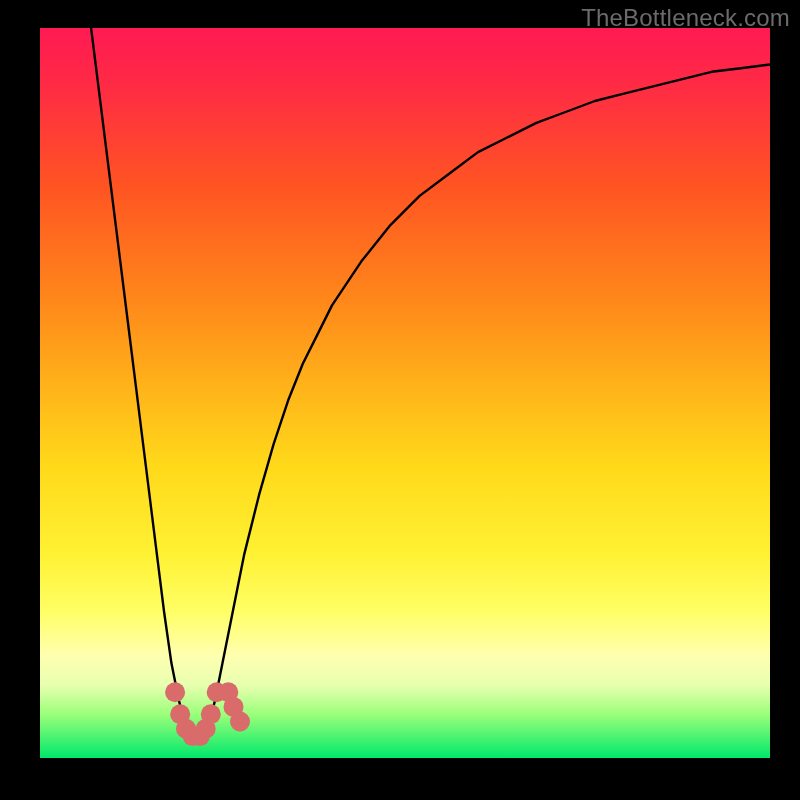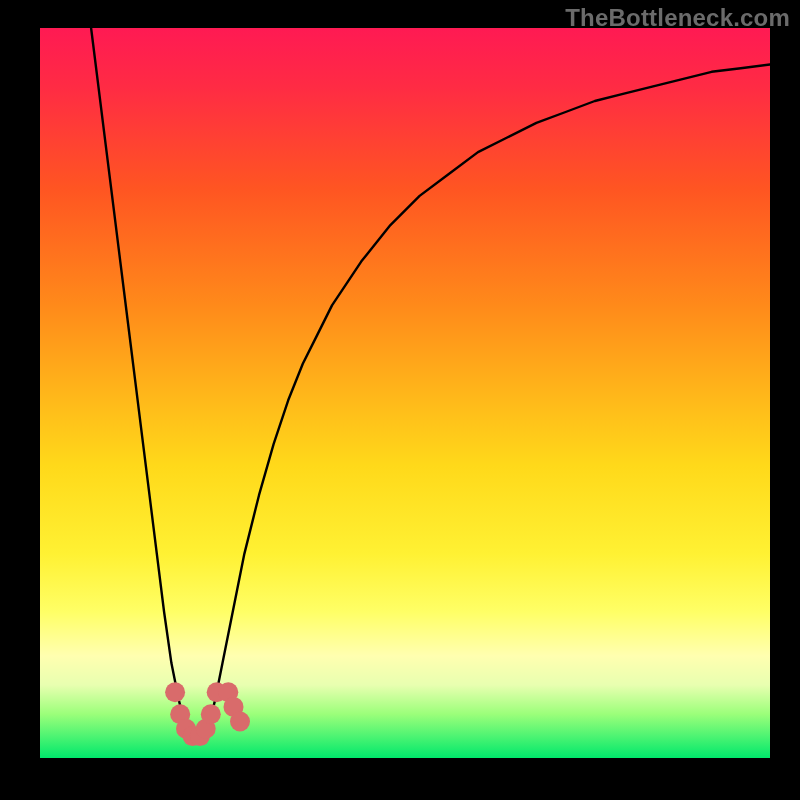--- a/index.html
+++ b/index.html
@@ -39,21 +39,21 @@
       #9bff7a 94%,
       #00e86b 100%);
   }
   .watermark {
     position: absolute;
     top: 4px;
     right: 10px;
     color: #6b6b6b;
     font-size: 24px;
     letter-spacing: 0.2px;
-    font-weight: 700;
+    font-weight: 400;
   }
   svg {
     position: absolute;
     left: 0;
     top: 0;
   }
 </style>
 </head>
 <body>
 

